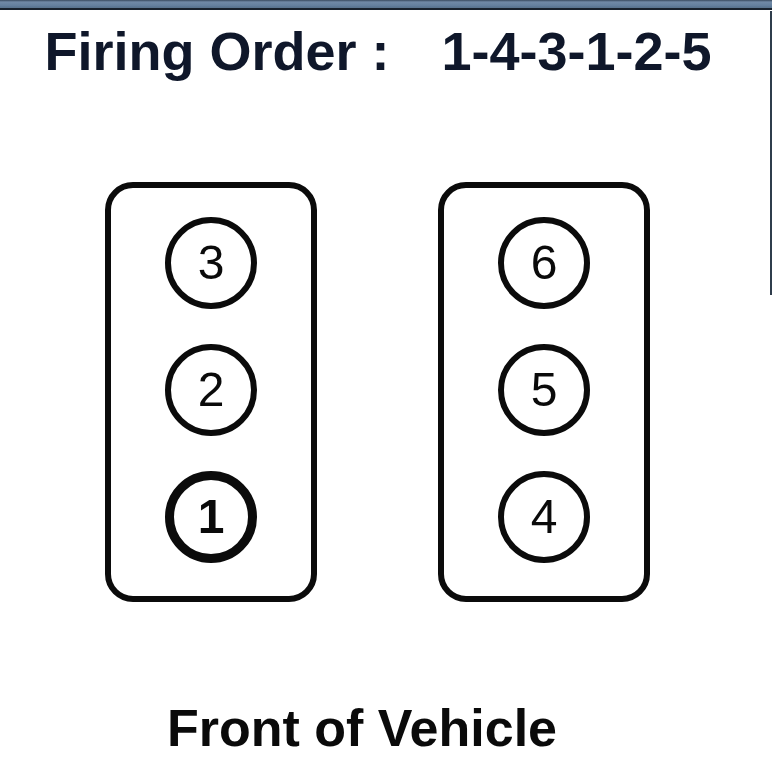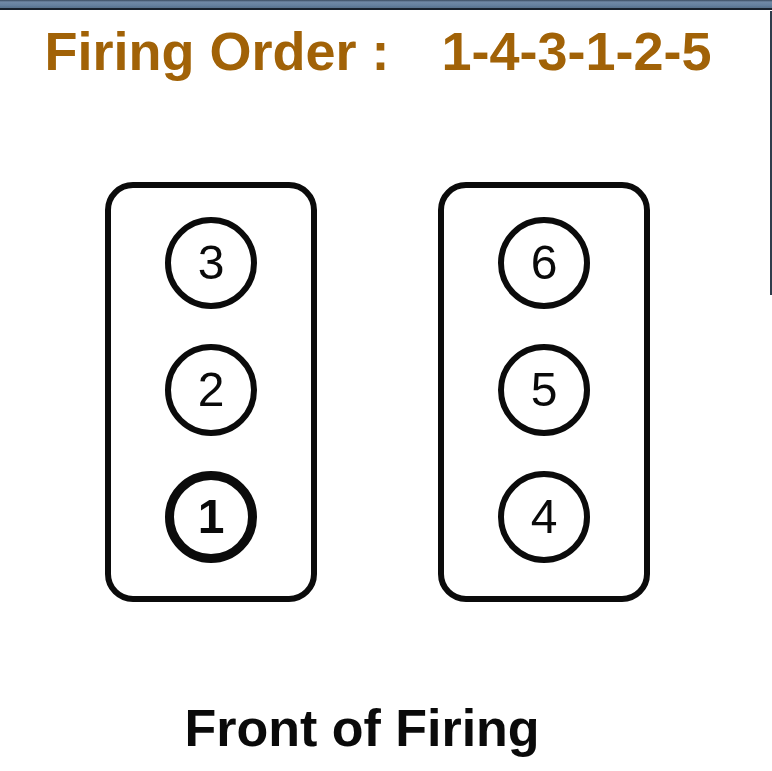--- a/index.html
+++ b/index.html
@@ -30,21 +30,21 @@
   }
   
   .heading-row {
     position: absolute;
     left: 0; top: 20px;
     width: 756px;
     display: flex;
     justify-content: center;
     align-items: baseline;
     gap: 52px;
-    color: #a16207;
+    color: #0f172a;
     font-weight: bold;
     font-size: 54px;
     line-height: 62px;
     white-space: nowrap;
   }
   
   .bank {
     position: absolute;
     top: 182px;
     width: 212px; height: 420px;
@@ -119,15 +119,15 @@
       <span>6</span>
     </div>
     <div class="cylinder">
       <span>5</span>
     </div>
     <div class="cylinder">
       <span>4</span>
     </div>
   </div>
 
-  <div class="footer-label">Front of Firing</div>
+  <div class="footer-label">Front of Vehicle</div>
 
 </div>
 
 </body></html>

